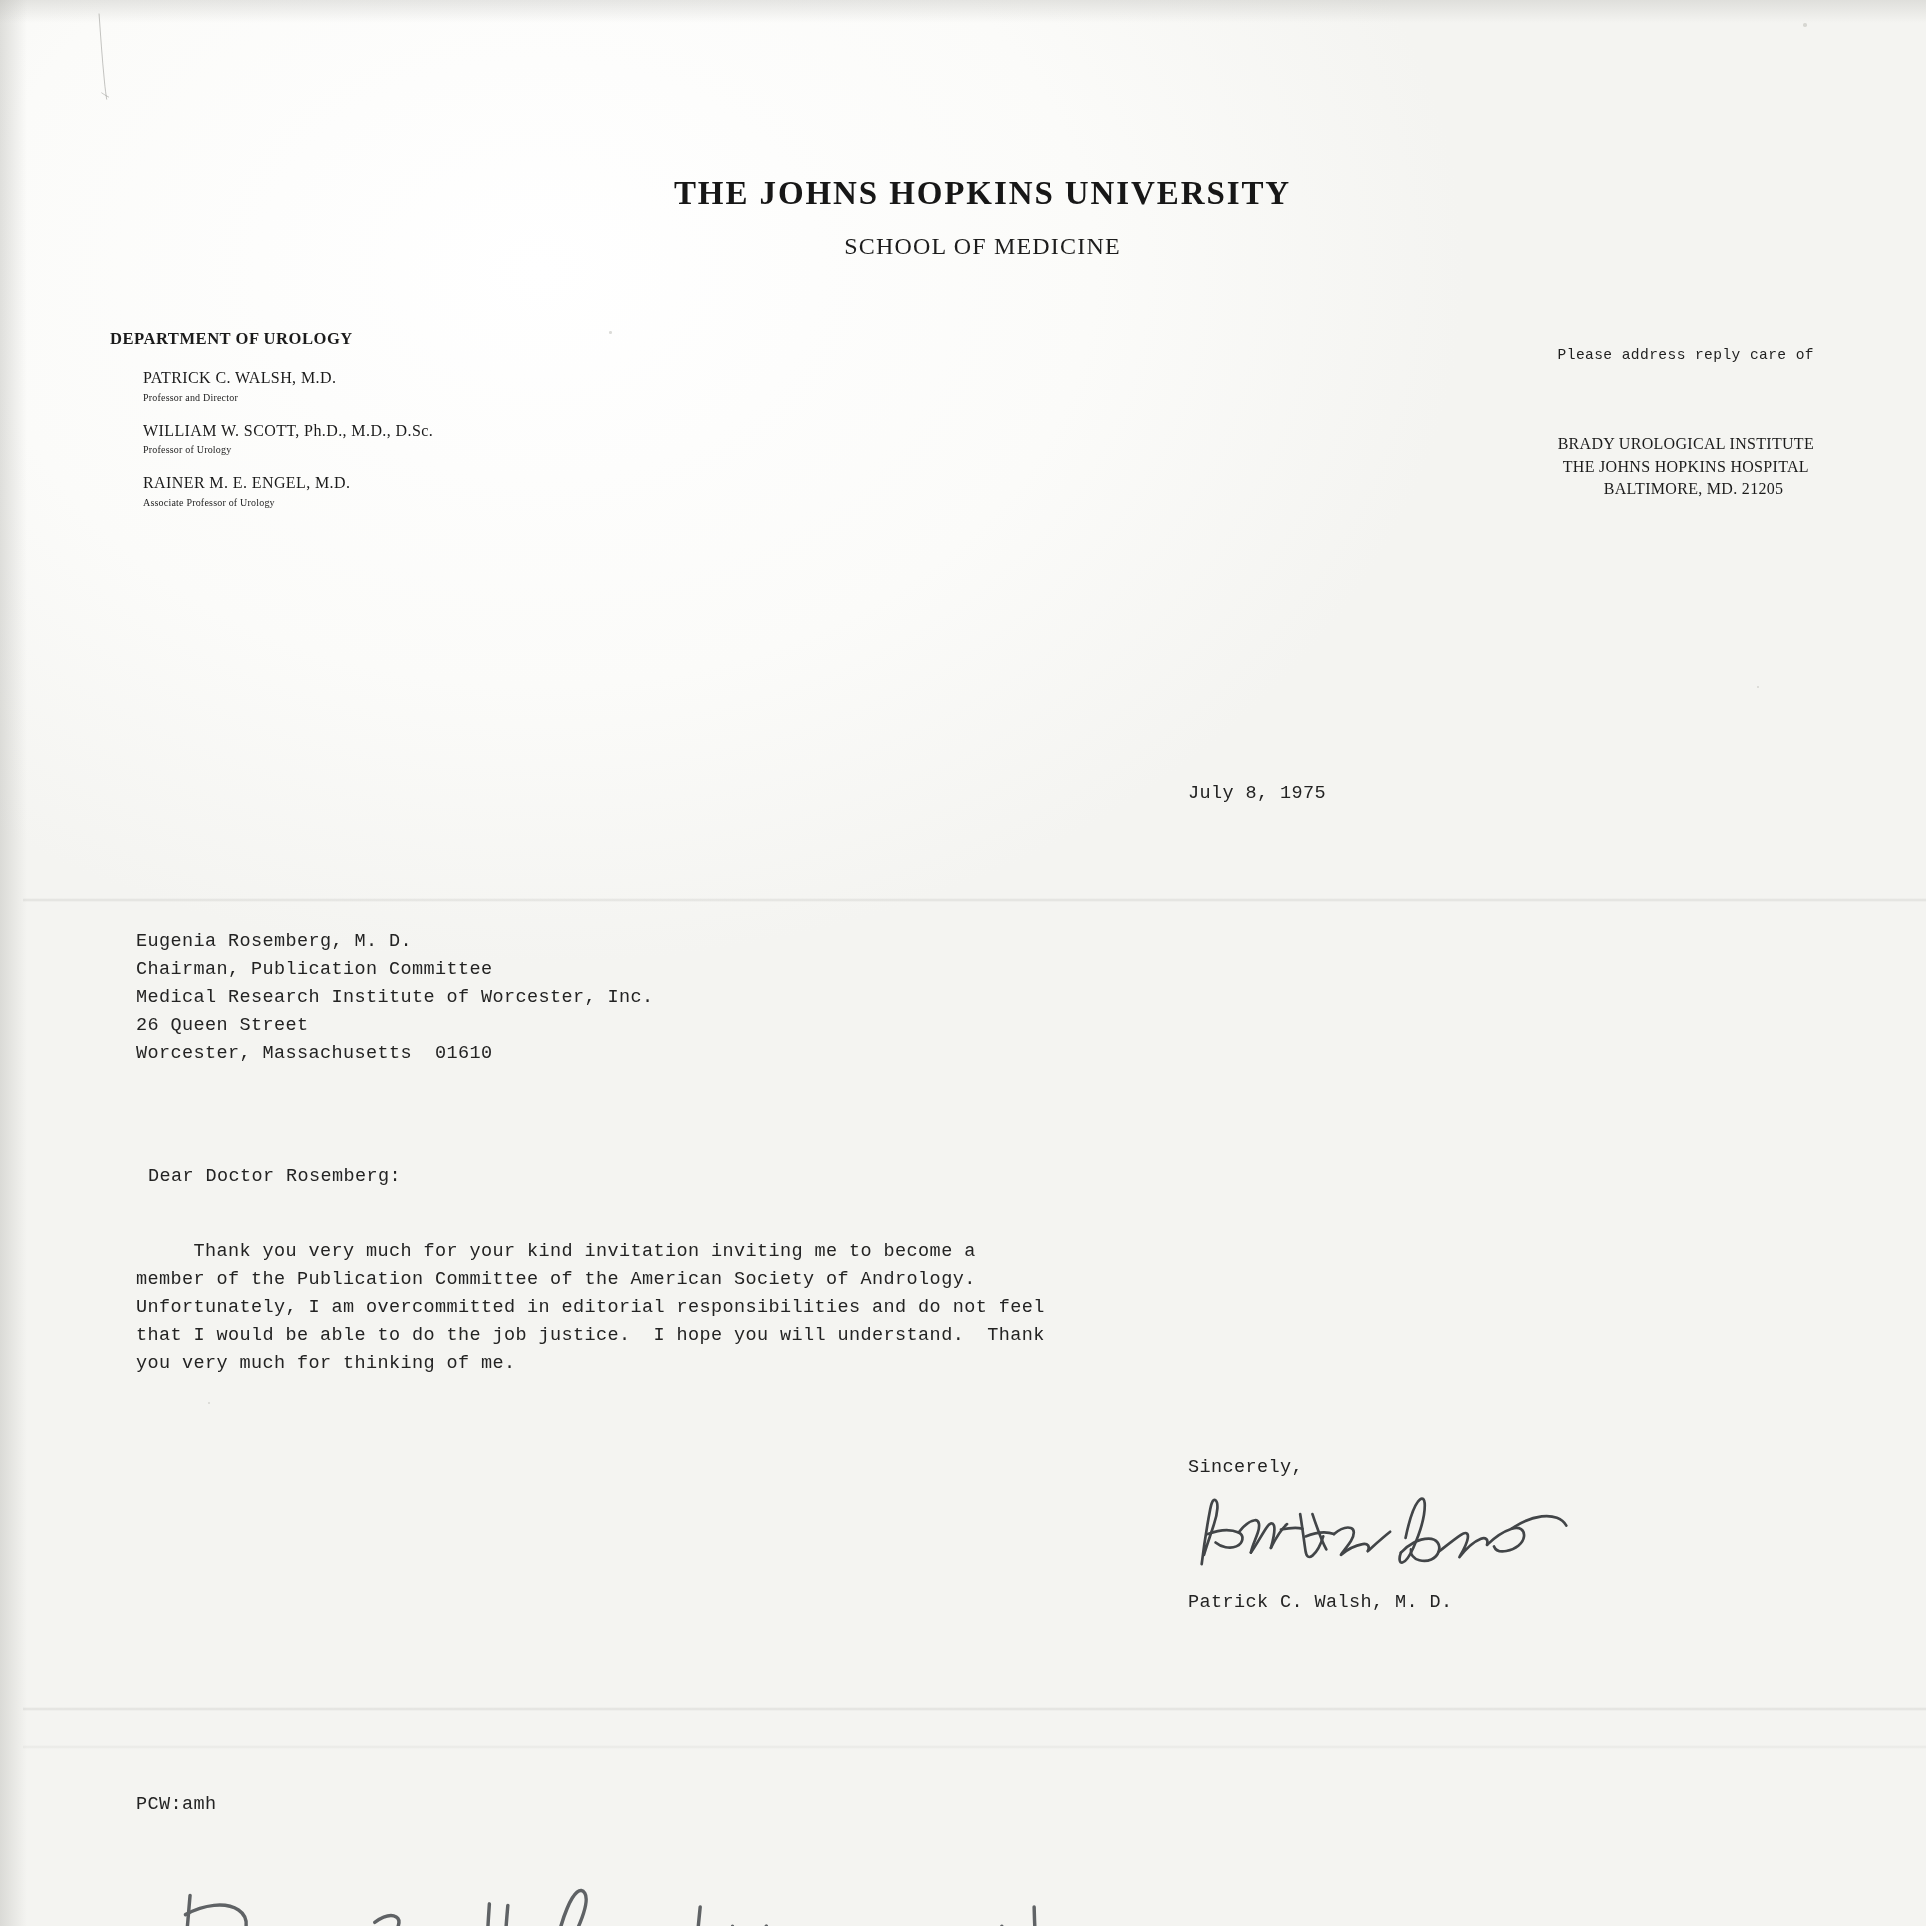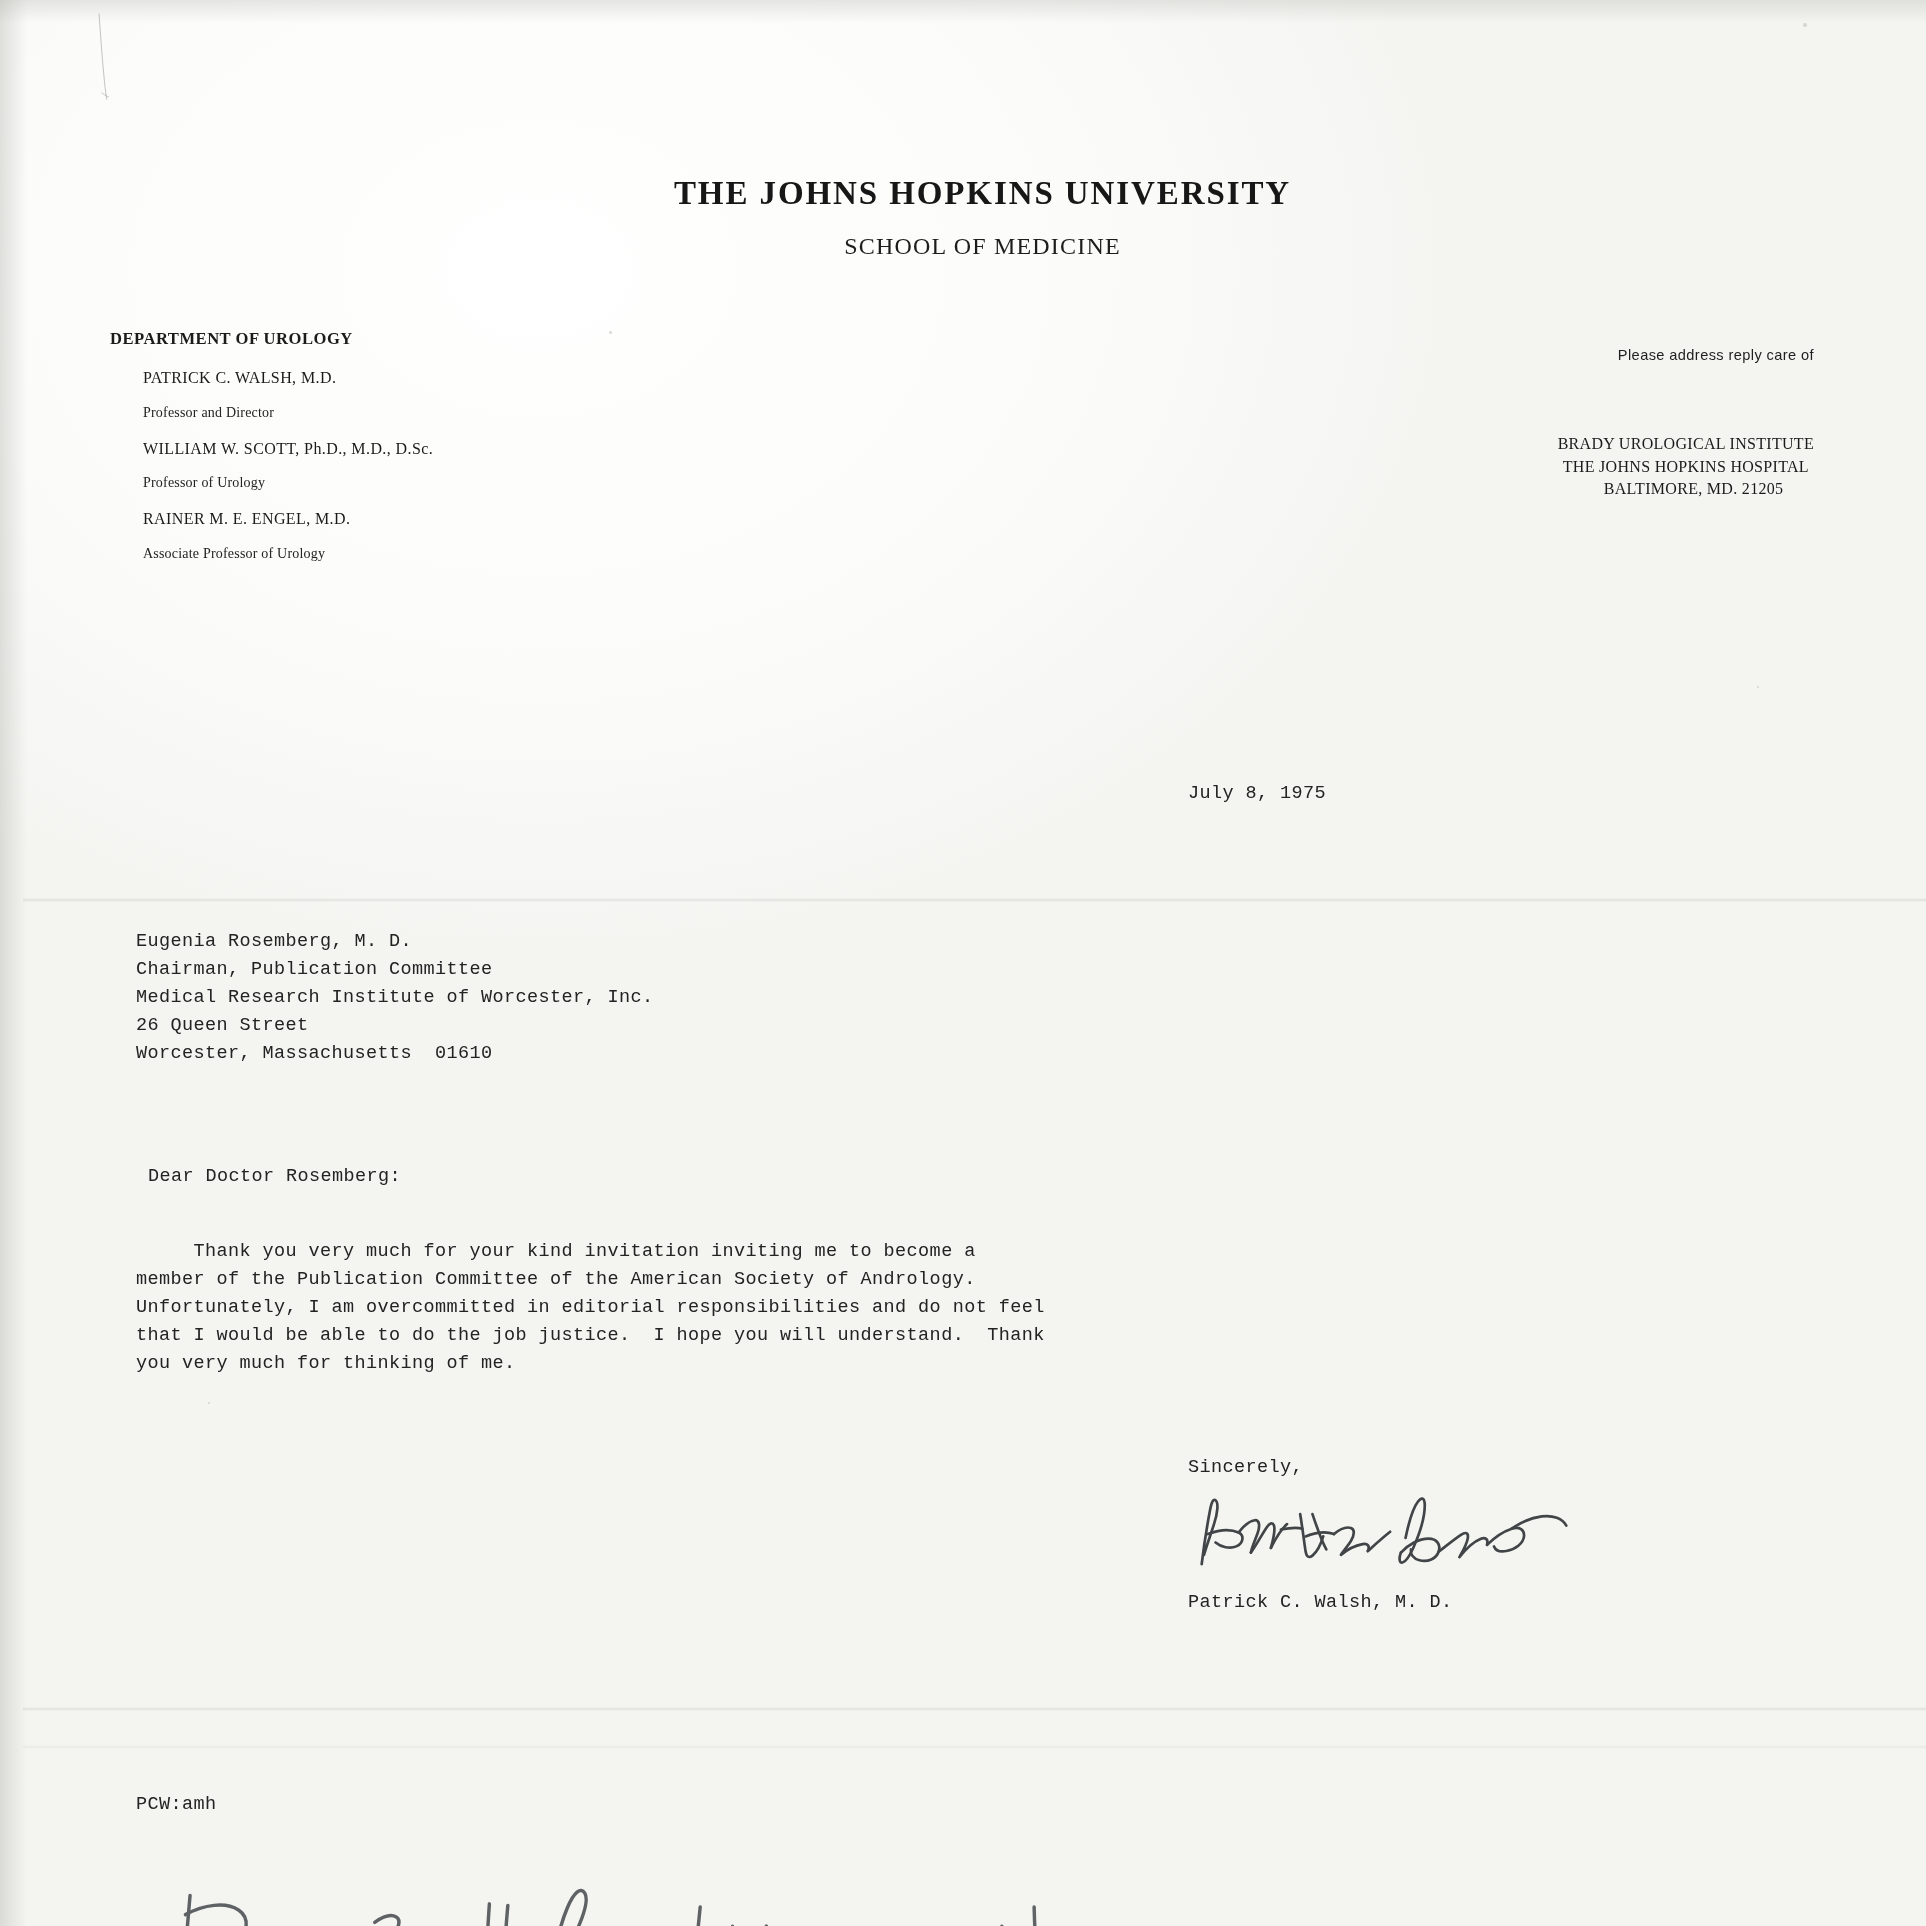--- a/index.html
+++ b/index.html
@@ -103,32 +103,32 @@
   .staff-name {
     font-family: "Liberation Serif", serif;
     font-size: 16px;
     letter-spacing: 0.4px;
     font-weight: 400;
     color: #1b1b1b;
     line-height: 1.22;
   }
   .staff-title {
     font-family: "Liberation Serif", serif;
-    font-size: 14px;
+    font-size: 10px;
     letter-spacing: 0.2px;
     color: #232323;
     line-height: 1.3;
-    margin-top: 16px;
+    margin-top: 3px;
   }
 
   
   .reply-note {
     position: absolute;
     right: 151px; top: 347px;
-    font-family: Liberation Sans, sans-serif;
+    font-family: Liberation Mono, monospace;
     font-size: 14.6px;
     letter-spacing: 0.4px;
     color: #1f1f1f;
     white-space: nowrap;
   }
   .reply-address {
     position: absolute;
     right: 151px; top: 433px;
     text-align: center;
     font-family: "Liberation Serif", serif;

